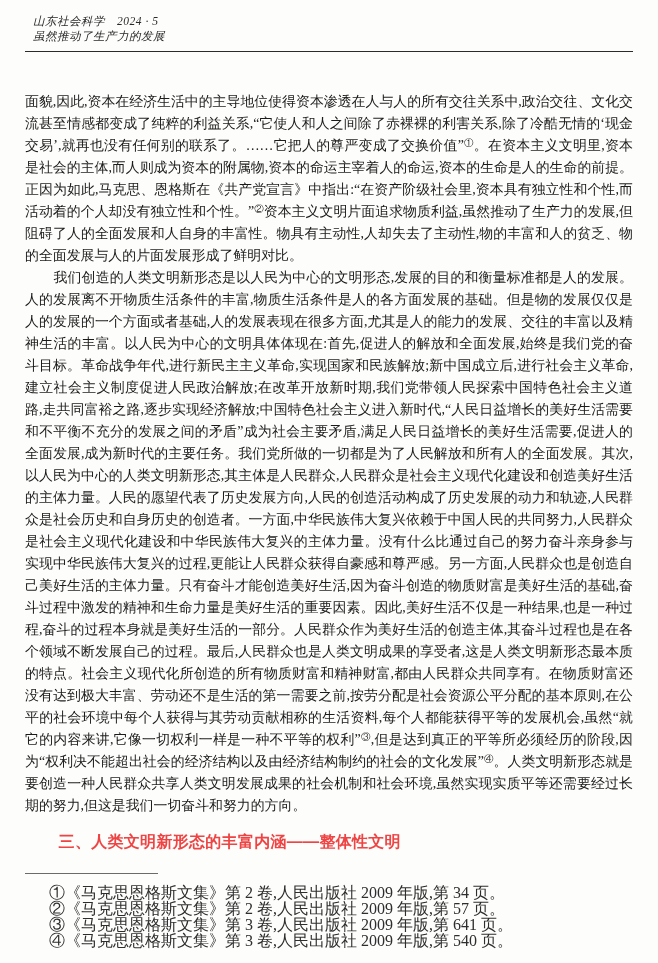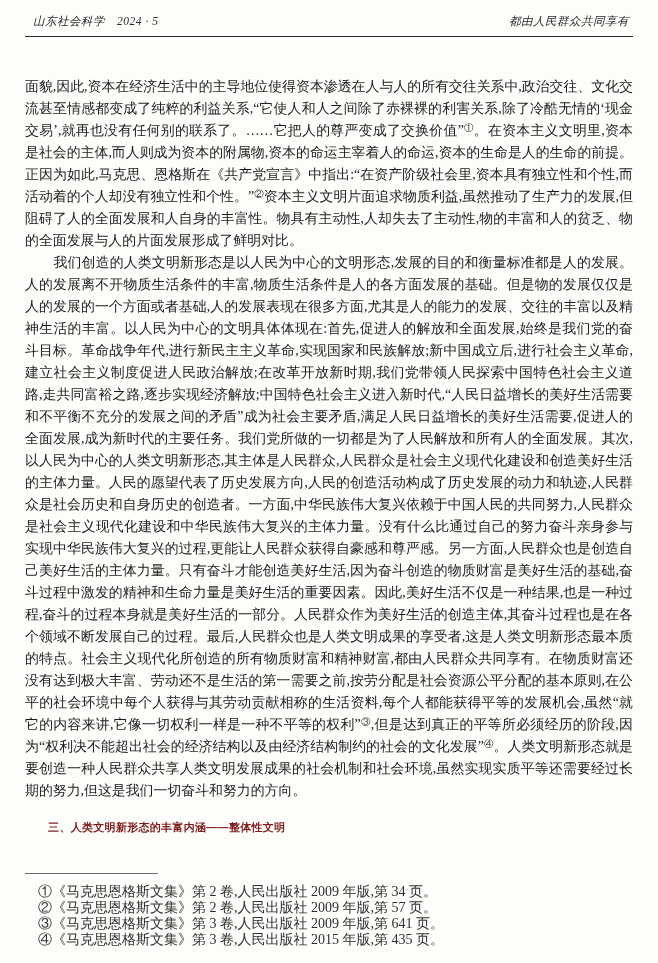--- a/index.html
+++ b/index.html
@@ -21,20 +21,21 @@
   }
   .page-header {
     display: flex;
     justify-content: space-between;
     align-items: baseline;
     font-size: 11.5px;
     letter-spacing: 0.5px;
     color: #2a2a2a;
     font-style: italic;
     padding: 0 4px 0 8px;
+    flex-direction: column;
   }
   .header-rule {
     border: 0;
     border-top: 1.6px solid #2b2b2b;
     margin: 7px 0 0 0;
   }
   .article {
     margin-top: 39px;
     font-size: 13.9px;
     line-height: 22px;
@@ -49,75 +50,75 @@
   .article p.para.indent {
     text-indent: 2.05em;
   }
   .fnref {
     font-size: 9.5px;
     vertical-align: 0.45em;
     line-height: 0;
   }
   .section-heading {
     font-family: "Liberation Sans", "DejaVu Sans", sans-serif;
-    font-size: 11px;
+    font-size: 16px;
     font-weight: 700;
-    color: #7f1d1d;
+    color: #ef4444;
     margin: 14px 0 13px 0;
     padding-left: 2.1em;
     letter-spacing: 0.3px;
   }
   .footnotes {
     position: absolute;
     top: 873px;
     left: 25px;
     right: 25px;
   }
   .fn-rule {
     width: 133px;
     height: 0;
     border: 0;
     border-top: 1.2px solid #6b6b6b;
     margin: 0 0 10px 0;
   }
   .fn-list {
     list-style: none;
-    margin: 0;
+    margin: 11px;
     padding: 0 0 0 13px;
-    font-size: 14px;
+    font-size: 16px;
     line-height: 16px;
     color: #2e2e2e;
     text-align: left;
   }
   .fn-list li {
     margin: 0;
   }
 </style>
 </head>
 <body>
 
 <div class="page">
 
   <div class="page-header">
     <span>山东社会科学　2024 · 5</span>
-    <span>都由人民群众共同享有</span>
+    <span>虽然推动了生产力的发展</span>
   </div>
   <hr class="header-rule">
 
   <div class="article">
     <div>
         <p class="para"><span class="run">面貌,因此,资本在经济生活中的主导地位使得资本渗透在人与人的所有交往关系中,政治交往、文化交流甚至情感都变成了纯粹的利益关系,“它使人和人之间除了赤裸裸的利害关系,除了冷酷无情的‘现金交易’,就再也没有任何别的联系了。……它把人的尊严变成了交换价值”</span><span class="fnref">①</span><span class="run">。在资本主义文明里,资本是社会的主体,而人则成为资本的附属物,资本的命运主宰着人的命运,资本的生命是人的生命的前提。正因为如此,马克思、恩格斯在《共产党宣言》中指出:“在资产阶级社会里,资本具有独立性和个性,而活动着的个人却没有独立性和个性。”</span><span class="fnref">②</span><span class="run">资本主义文明片面追求物质利益,虽然推动了生产力的发展,但阻碍了人的全面发展和人自身的丰富性。物具有主动性,人却失去了主动性,物的丰富和人的贫乏、物的全面发展与人的片面发展形成了鲜明对比。</span></p>
         <p class="para indent"><span class="run">我们创造的人类文明新形态是以人民为中心的文明形态,发展的目的和衡量标准都是人的发展。人的发展离不开物质生活条件的丰富,物质生活条件是人的各方面发展的基础。但是物的发展仅仅是人的发展的一个方面或者基础,人的发展表现在很多方面,尤其是人的能力的发展、交往的丰富以及精神生活的丰富。以人民为中心的文明具体体现在:首先,促进人的解放和全面发展,始终是我们党的奋斗目标。革命战争年代,进行新民主主义革命,实现国家和民族解放;新中国成立后,进行社会主义革命,建立社会主义制度促进人民政治解放;在改革开放新时期,我们党带领人民探索中国特色社会主义道路,走共同富裕之路,逐步实现经济解放;中国特色社会主义进入新时代,“人民日益增长的美好生活需要和不平衡不充分的发展之间的矛盾”成为社会主要矛盾,满足人民日益增长的美好生活需要,促进人的全面发展,成为新时代的主要任务。我们党所做的一切都是为了人民解放和所有人的全面发展。其次,以人民为中心的人类文明新形态,其主体是人民群众,人民群众是社会主义现代化建设和创造美好生活的主体力量。人民的愿望代表了历史发展方向,人民的创造活动构成了历史发展的动力和轨迹,人民群众是社会历史和自身历史的创造者。一方面,中华民族伟大复兴依赖于中国人民的共同努力,人民群众是社会主义现代化建设和中华民族伟大复兴的主体力量。没有什么比通过自己的努力奋斗亲身参与实现中华民族伟大复兴的过程,更能让人民群众获得自豪感和尊严感。另一方面,人民群众也是创造自己美好生活的主体力量。只有奋斗才能创造美好生活,因为奋斗创造的物质财富是美好生活的基础,奋斗过程中激发的精神和生命力量是美好生活的重要因素。因此,美好生活不仅是一种结果,也是一种过程,奋斗的过程本身就是美好生活的一部分。人民群众作为美好生活的创造主体,其奋斗过程也是在各个领域不断发展自己的过程。最后,人民群众也是人类文明成果的享受者,这是人类文明新形态最本质的特点。社会主义现代化所创造的所有物质财富和精神财富,都由人民群众共同享有。在物质财富还没有达到极大丰富、劳动还不是生活的第一需要之前,按劳分配是社会资源公平分配的基本原则,在公平的社会环境中每个人获得与其劳动贡献相称的生活资料,每个人都能获得平等的发展机会,虽然“就它的内容来讲,它像一切权利一样是一种不平等的权利”</span><span class="fnref">③</span><span class="run">,但是达到真正的平等所必须经历的阶段,因为“权利决不能超出社会的经济结构以及由经济结构制约的社会的文化发展”</span><span class="fnref">④</span><span class="run">。人类文明新形态就是要创造一种人民群众共享人类文明发展成果的社会机制和社会环境,虽然实现实质平等还需要经过长期的努力,但这是我们一切奋斗和努力的方向。</span></p>
       </div>
     <h2 class="section-heading">三、人类文明新形态的丰富内涵——整体性文明</h2>
   </div>
 
   <div class="footnotes">
     <hr class="fn-rule">
     <ul class="fn-list">
         <li>①《马克思恩格斯文集》第 2 卷,人民出版社 2009 年版,第 34 页。</li>
         <li>②《马克思恩格斯文集》第 2 卷,人民出版社 2009 年版,第 57 页。</li>
         <li>③《马克思恩格斯文集》第 3 卷,人民出版社 2009 年版,第 641 页。</li>
-        <li>④《马克思恩格斯文集》第 3 卷,人民出版社 2015 年版,第 435 页。</li>
+        <li>④《马克思恩格斯文集》第 3 卷,人民出版社 2009 年版,第 540 页。</li>
       </ul>
   </div>
 
 </div>
 
 </body></html>

